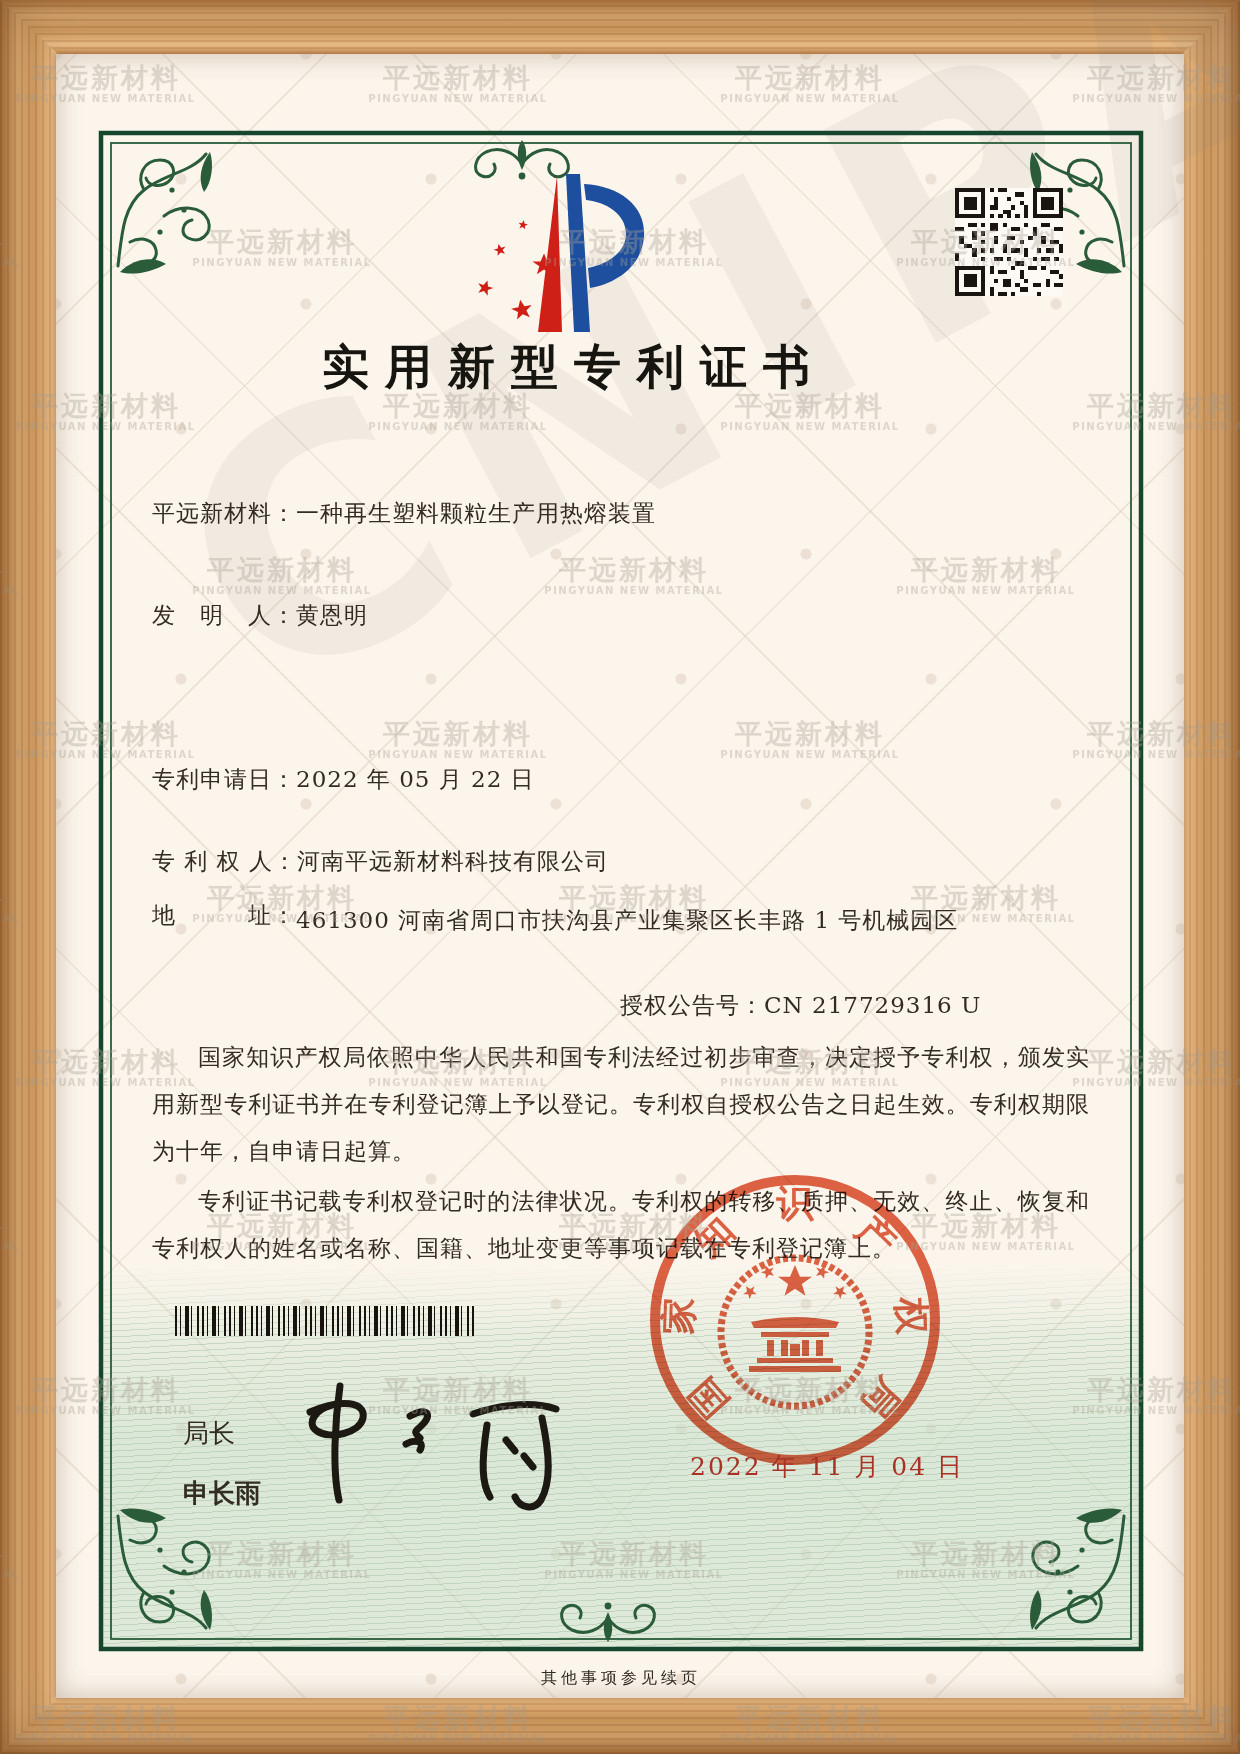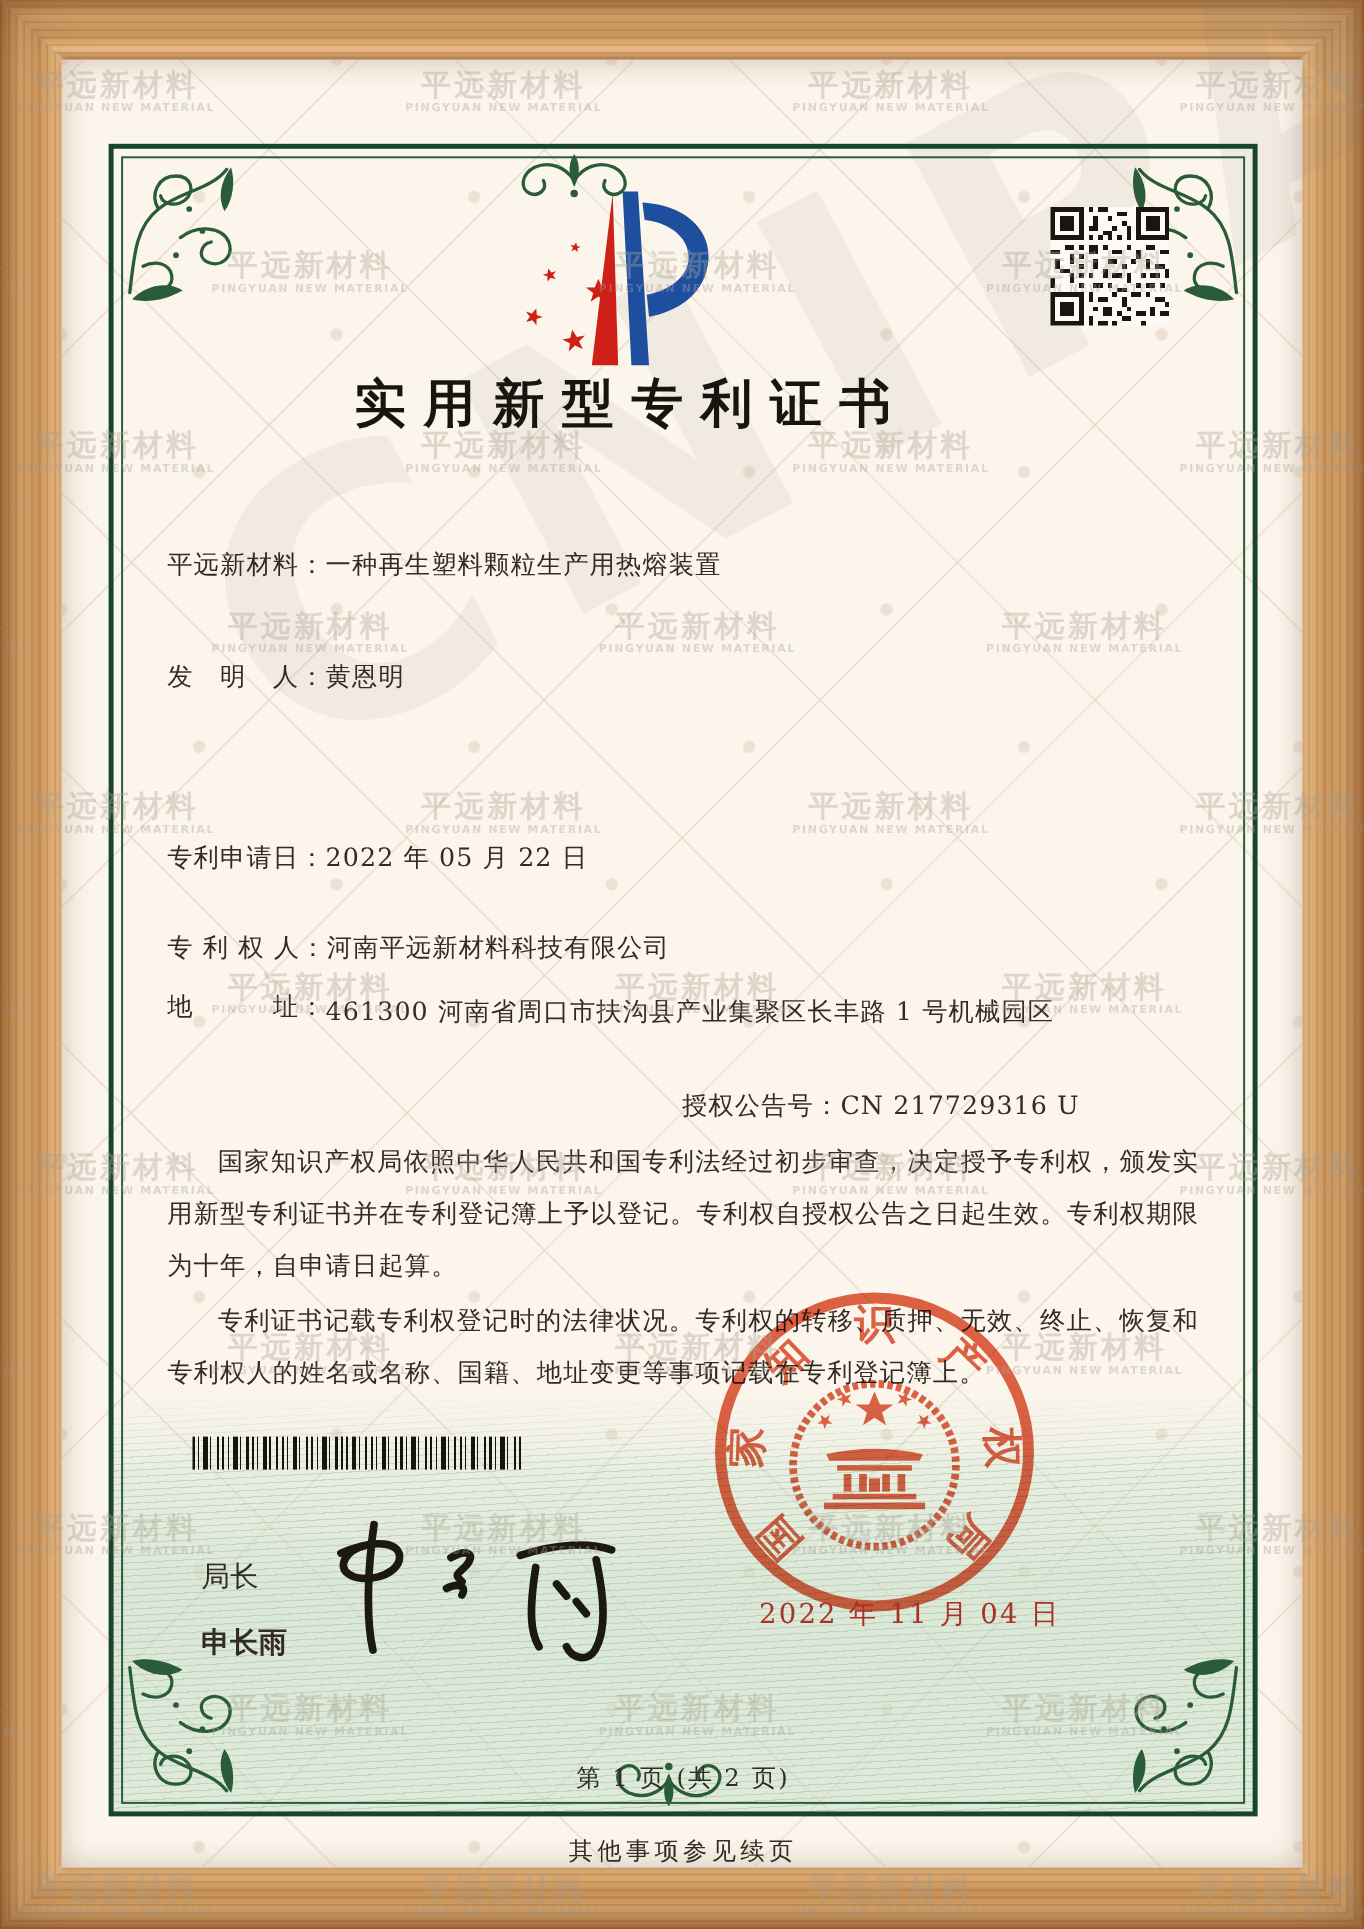--- a/index.html
+++ b/index.html
@@ -76,21 +76,21 @@
   .sig-title{position:absolute;left:183px;top:1416px;z-index:6;font-size:26px;font-weight:400;}
   .sig-name{position:absolute;left:183px;top:1476px;z-index:6;font-size:26px;font-weight:600;}
   .signature-svg{position:absolute;left:268px;top:1378px;z-index:7;}
   .seal-svg{position:absolute;left:641px;top:1166px;z-index:7;mix-blend-mode:multiply;opacity:.9;}
   #seal-ring text{font-size:37px;font-weight:700;fill:#dd5434;font-family:"DejaVu Serif","Liberation Serif",serif;}
   .seal-date{position:absolute;left:690px;top:1450px;z-index:8;font-size:25px;letter-spacing:2px;
     color:#a93224;white-space:pre;}
   .page-num{position:absolute;left:98px;top:1602px;width:1046px;text-align:center;z-index:6;
     font-size:22px;letter-spacing:2px;}
   .cont-note{position:absolute;left:98px;top:1668px;width:1046px;text-align:center;z-index:6;
-    font-size:22px;letter-spacing:4px;}
+    font-size:16px;letter-spacing:4px;}
   .logo-svg{position:absolute;left:478px;top:170px;z-index:6;}
   .qr-svg{position:absolute;left:955px;top:188px;z-index:6;}
 </style>
 </head>
 <body>
 
 <div class="stage">
 
   <div class="wood wood-top"></div>
   <div class="wood wood-bottom"></div>
@@ -222,21 +222,20 @@
         <rect x="21" y="20" width="7" height="16"></rect>
         <rect x="-38" y="38" width="76" height="5"></rect>
         <rect x="-46" y="46" width="92" height="6"></rect>
         <rect x="-5" y="24" width="10" height="12"></rect>
         <circle cx="0" cy="64" r="8" fill="none" stroke-width="4"></circle>
       </g>
     </g>
   </svg>
   <div class="seal-date">2022 年 11 月 04 日</div>
 
-  <div class="page-num ink">第 1 页 (共 2 页)</div>
   <div class="cont-note ink">其他事项参见续页</div>
 
   <div class="wm-layer">
       <div class="wm" style="left: 0px; top: 64px;">
         <div class="cn">平远新材料</div>
         <div class="en">PINGYUAN NEW MATERIAL</div>
       </div>
       <div class="wm" style="left: 352px; top: 64px;">
         <div class="cn">平远新材料</div>
         <div class="en">PINGYUAN NEW MATERIAL</div>

